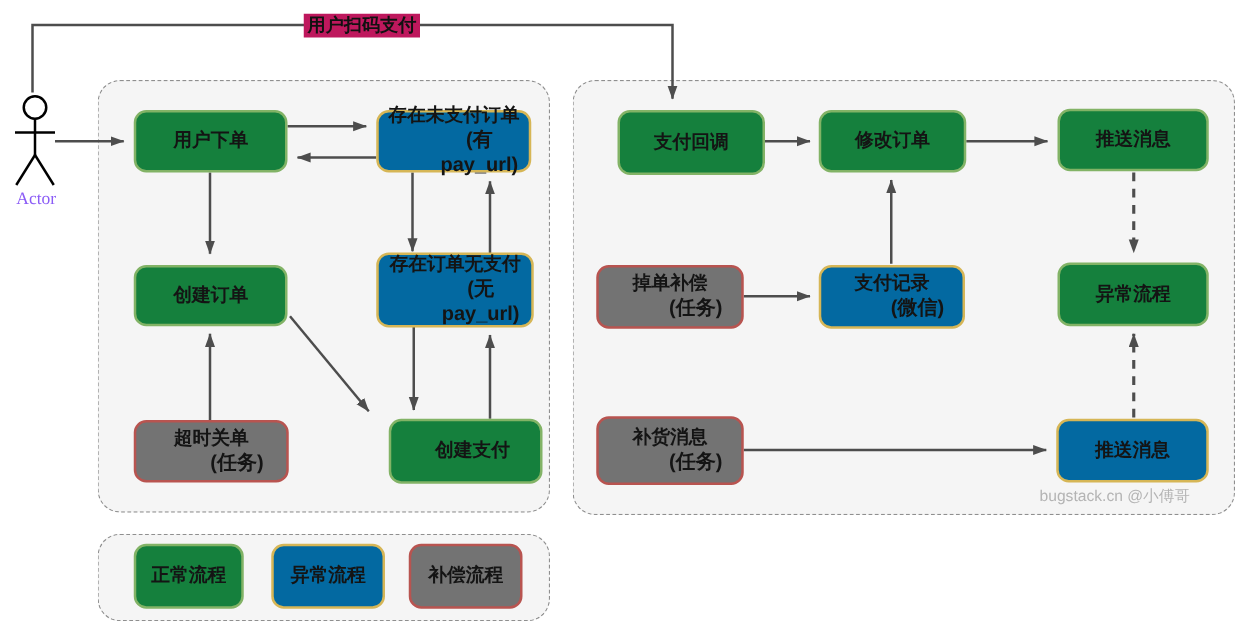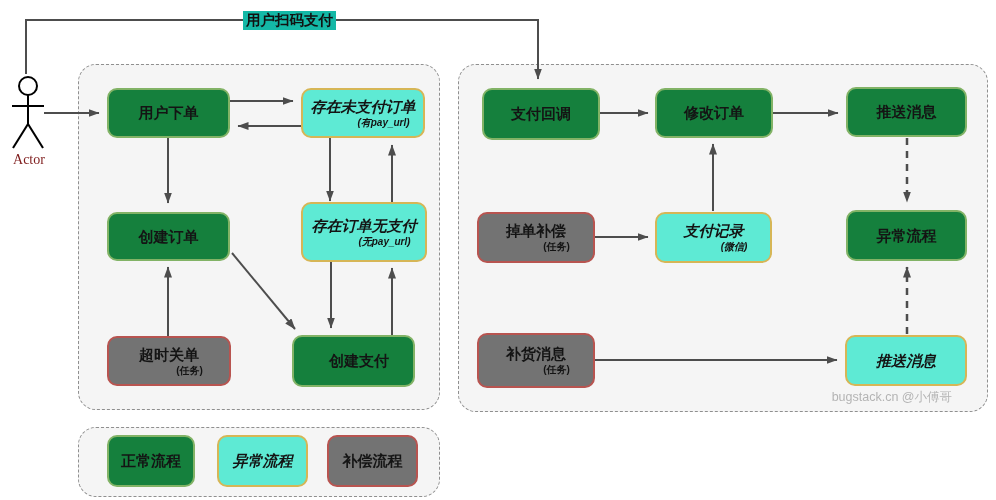--- a/index.html
+++ b/index.html
@@ -34,40 +34,40 @@
     display: flex;
     flex-direction: column;
     align-items: center;
     justify-content: center;
     text-align: center;
     font-weight: bold;
     color: #141414;
     font-size: 15px;
     line-height: 1.2;
   }
-  .node .sub { font-size: 10px; margin-top: 1px; margin-left: 41px; }
+  .node .sub { font-size: 16px; margin-top: 1px; margin-left: 41px; }
   .green  { background: #15803d; border-color: #82b366; }
-  .yellow { background: #5eead4; border-color: #d6b656; font-style: italic; }
+  .yellow { background: #0369a1; border-color: #d6b656; }
   .red    { background: #737373; border-color: #b85450; }
   .flow-label {
     position: absolute;
     z-index: 4;
-    background: #14b8a6;
+    background: #be185d;
     font-weight: bold;
     font-size: 14.5px;
     color: #111;
     padding: 0 3px;
     white-space: nowrap;
   }
   .actor-label {
     position: absolute;
     z-index: 4;
     font-family: "Liberation Serif", "DejaVu Serif", serif;
     font-size: 14px;
-    color: #7f1d1d;
+    color: #8b5cf6;
     text-align: center;
   }
   .watermark {
     position: absolute;
     z-index: 4;
     font-size: 12.5px;
     color: #b4b4b4;
     text-align: right;
     white-space: nowrap;
   }
@@ -137,25 +137,25 @@
     <span>创建订单</span>
   </div>
   <div class="node yellow" style="left:301px; top:202px; width:126px; height:60px;">
     <span>存在订单无支付</span>
     <span class="sub">(无pay_url)</span>
   </div>
   <div class="node red" style="left:107px; top:336px; width:124px; height:50px;">
     <span>超时关单</span>
     <span class="sub">(任务)</span>
   </div>
-  <div class="node green" style="left:292px; top:335px; width:123px; height:52px;padding-left:11px;">
+  <div class="node green" style="left:311px; top:335px; width:123px; height:52px;padding-left:11px;">
     <span>创建支付</span>
   </div>
 
-  <div class="node green" style="left:482px; top:88px; width:118px; height:52px;">
+  <div class="node green" style="left:494px; top:88px; width:118px; height:52px;">
     <span>支付回调</span>
   </div>
   <div class="node green" style="left:655px; top:88px; width:118px; height:50px;">
     <span>修改订单</span>
   </div>
   <div class="node green" style="left:846px; top:87px; width:121px; height:50px;">
     <span>推送消息</span>
   </div>
   <div class="node red" style="left:477px; top:212px; width:118px; height:51px;">
     <span>掉单补偿</span>

